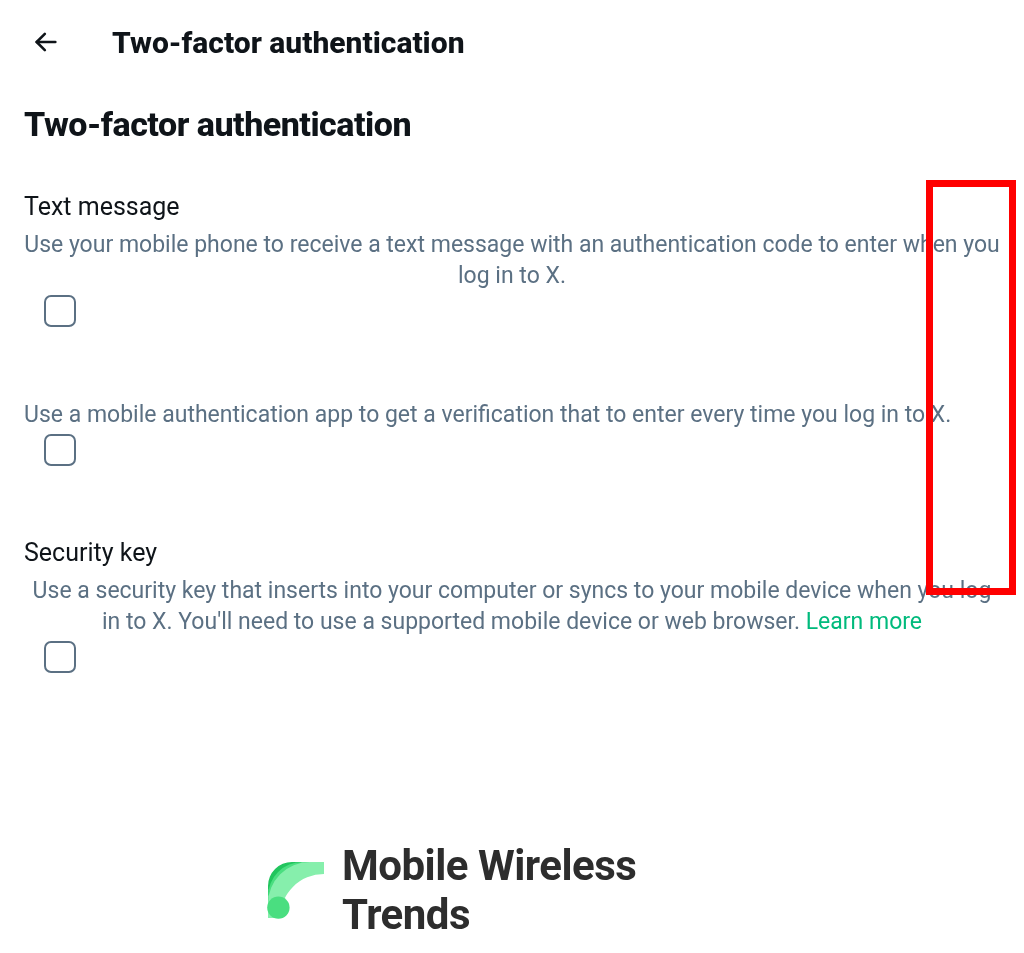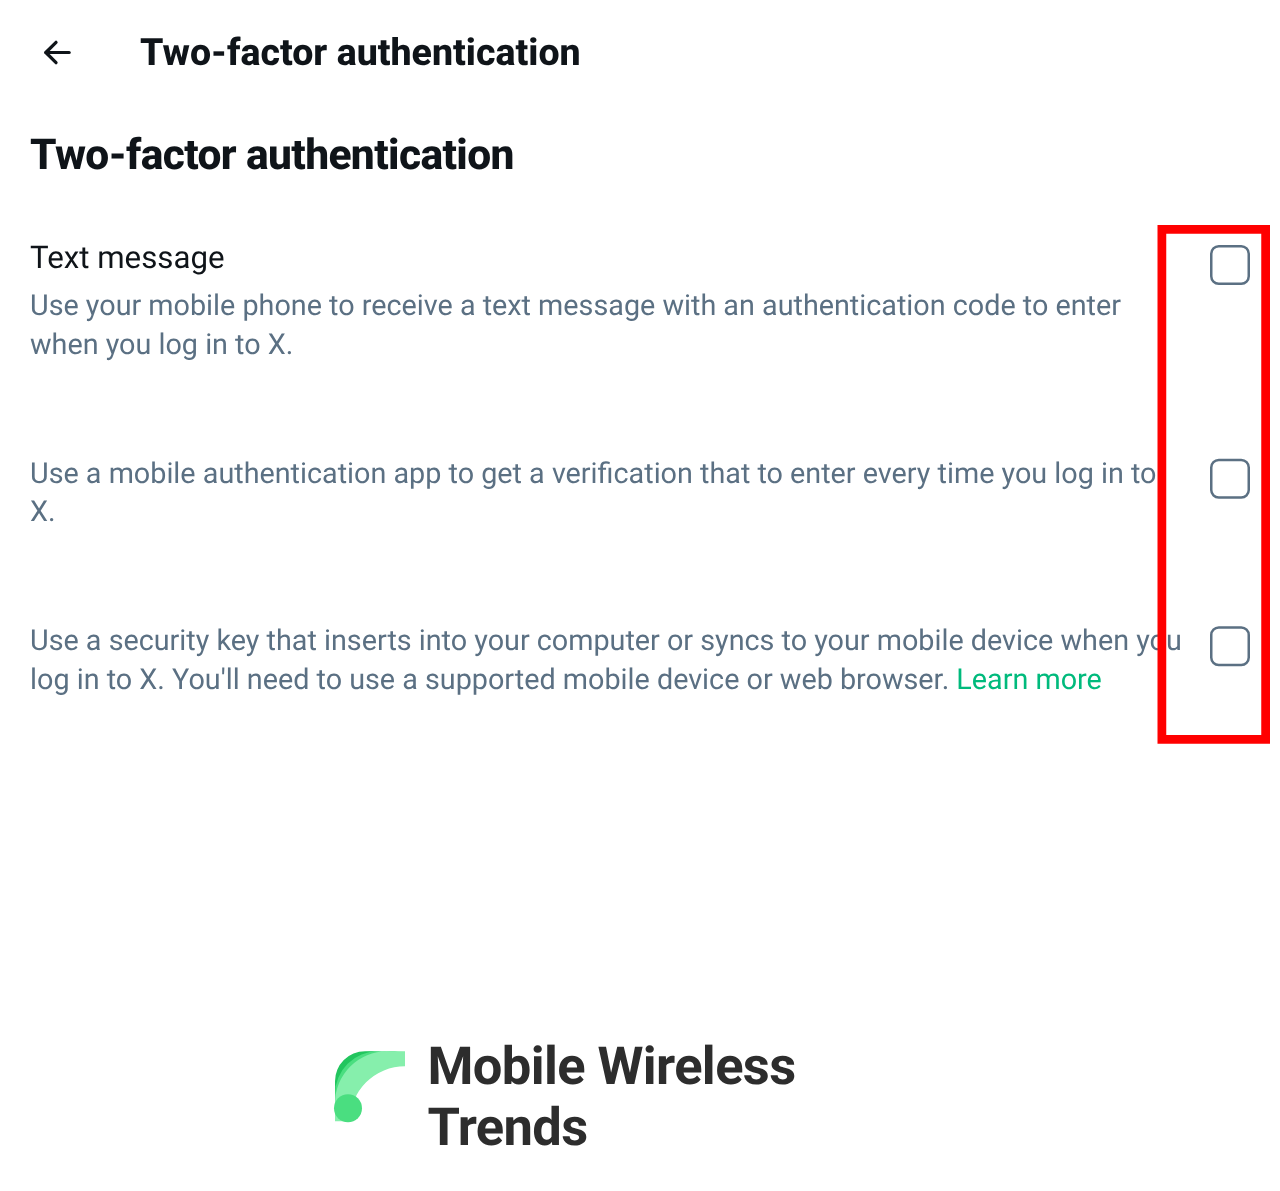--- a/index.html
+++ b/index.html
@@ -50,36 +50,38 @@
       color: #0f1419;
       margin-bottom: 48px;
       letter-spacing: -0.5px;
     }
     .option-row {
       display: flex;
       align-items: flex-start;
       justify-content: space-between;
       margin-bottom: 72px;
       position: relative;
+      flex-direction: column;
     }
     .option-text {
       flex: 1;
       padding-right: 0;
     }
     .option-title {
       font-size: 25px;
       font-weight: 400;
       color: #0f1419;
       margin-bottom: 8px;
     }
     .option-desc {
       font-size: 23px;
       font-weight: 400;
       color: #5b7083;
       line-height: 1.35;
+      text-align: center;
     }
     .checkbox-container {
       margin-left: 20px;
       margin-top: 4px;
     }
     .checkbox {
       width: 32px;
       height: 32px;
       border: 2.5px solid #5b7083;
       border-radius: 7px;
@@ -96,24 +98,25 @@
       top: 180px;
       right: 8px;
       width: 90px;
       height: 415px;
       border: 7px solid #ff0000;
       pointer-events: none;
       z-index: 10;
     }
     .footer-logo {
       position: absolute;
-      bottom: 26px;
+      bottom: 14px;
       left: 50%;
       transform: translateX(-50%);
       display: flex;
+      align-items: center;
       gap: 6px;
     }
     .logo-icon {
       width: 80px;
       height: 80px;
       position: relative;
     }
     .footer-text {
       font-size: 42px;
       font-weight: 700;
@@ -151,20 +154,21 @@
     <div class="option-text">
       <div class="option-desc">Use a mobile authentication app to get a verification that to enter every time you log in to X.</div>
     </div>
     <div class="checkbox-container">
       <span class="checkbox"></span>
     </div>
   </div>
 
   <div class="option-row">
     <div class="option-text">
+      <div class="option-title">Security key</div>
       <div class="option-desc">
         <span>Use a security key that inserts into your computer or syncs to your mobile device when you log in to X. You'll need to use a supported mobile device or web browser. </span><span class="learn-more">Learn more</span>
       </div>
     </div>
     <div class="checkbox-container">
       <span class="checkbox"></span>
     </div>
   </div>
 </div>
 

